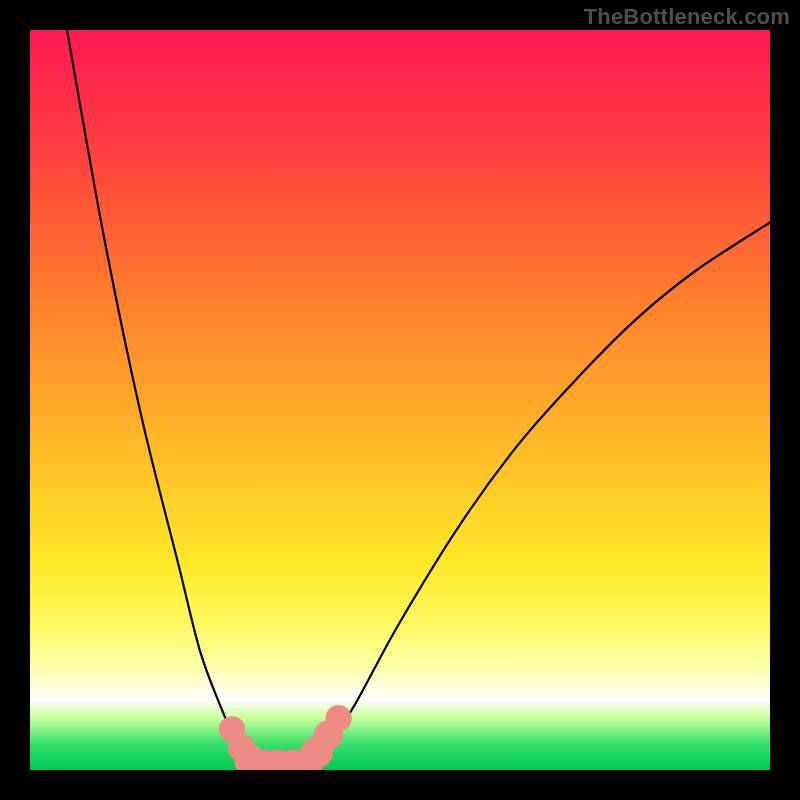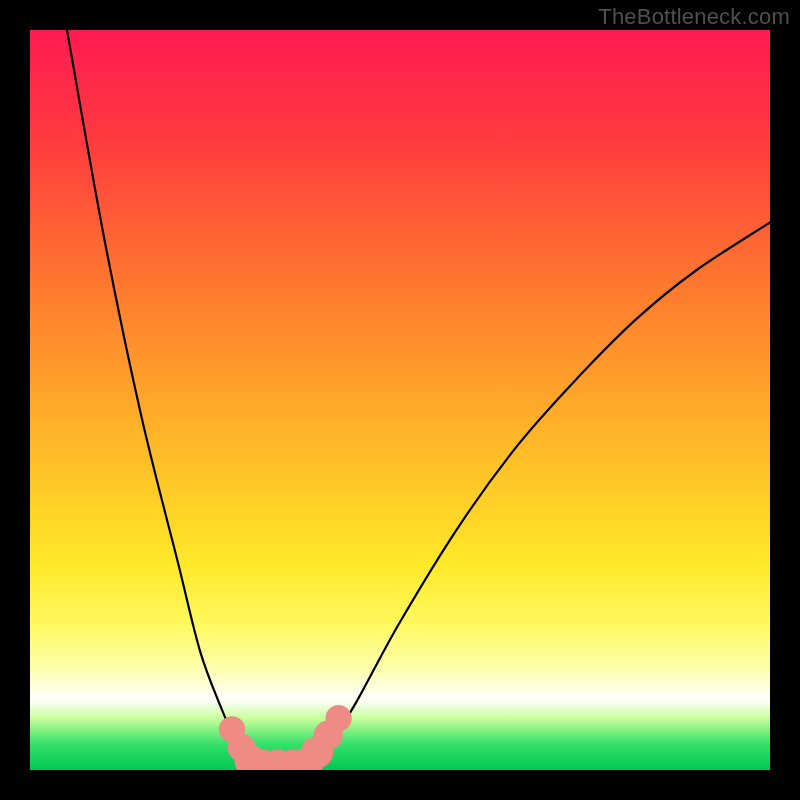--- a/index.html
+++ b/index.html
@@ -24,21 +24,21 @@
     width: 740px;
     height: 740px;
     overflow: hidden;
   }
   .watermark {
     position: absolute;
     top: 4px;
     right: 10px;
     color: #4f4f4f;
     font-size: 22px;
-    font-weight: 400;
+    font-weight: 700;
     letter-spacing: 0.2px;
     user-select: none;
   }
   svg { display: block; }
 </style>
 </head>
 <body>
 
 <div class="frame">
 

